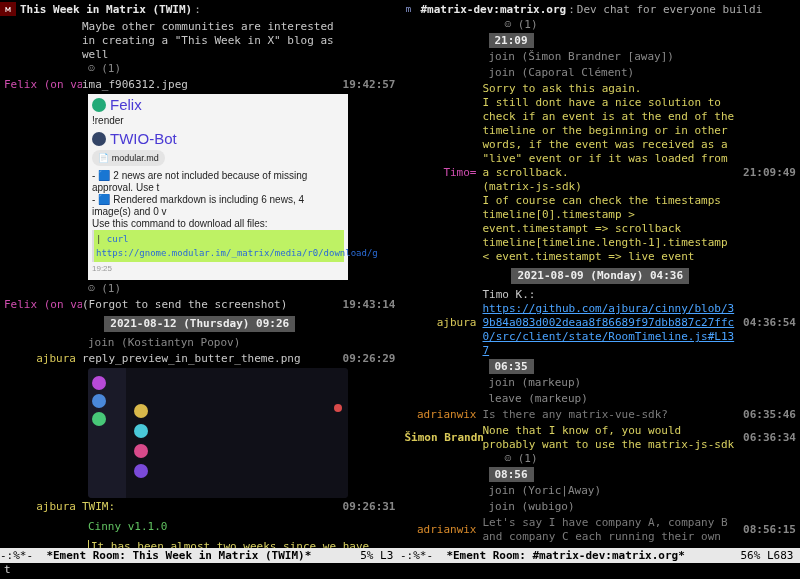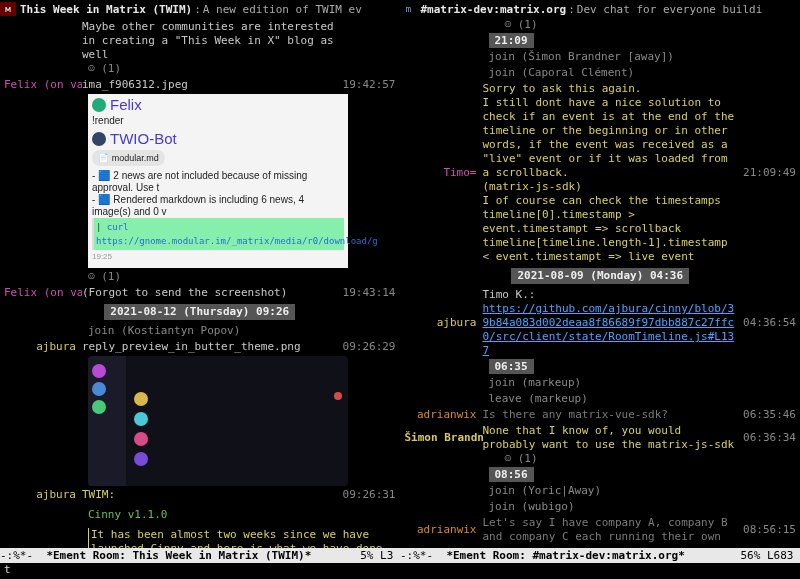--- a/index.html
+++ b/index.html
@@ -64,20 +64,21 @@
   .body { flex: 1; color: #c8c8c8; word-break: break-word; }
   .body.dim { color: #7a7a7a; }
   .body.yellow { color: #d8d060; }
   .body.green { color: #60c060; font-weight: normal; }
   .ts {
     color: #888;
     width: 58px;
     text-align: right;
     flex-shrink: 0;
     padding-left: 4px;
+    font-weight: bold;
   }
   .date-divider {
     display: flex;
     justify-content: center;
     margin: 4px 0;
   }
   .date-chip, .time-chip {
     background: #555;
     color: #eee;
     padding: 1px 6px;
@@ -92,21 +93,21 @@
     margin: 2px 0 2px 84px;
     width: 260px;
     padding: 4px;
     font-size: 10px;
     font-family: Arial, sans-serif;
   }
   .img-card .hdr { display: flex; align-items: center; gap: 4px; margin-bottom: 2px; }
   .img-card .avatar { width: 14px; height: 14px; background: #2a7; border-radius: 50%; }
   .img-card .name { color: #4a3ad4; font-size: 15px; }
   .img-card .pill { background: #e4e4e4; border-radius: 8px; padding: 1px 6px; display: inline-block; margin: 2px 0; font-size: 9px; }
-  .img-card .code { font-family: monospace; background: #86efac; padding: 2px; font-size: 9px; color: #333; border-left: 2px solid #ddd; }
+  .img-card .code { font-family: monospace; background: #bef264; padding: 2px; font-size: 9px; color: #333; border-left: 2px solid #ddd; }
   .img-card .blue { color: #2a6bd6; }
   .img-card-dark {
     background: #141420;
     margin: 2px 0 2px 84px;
     width: 260px;
     height: 130px;
     border-radius: 4px;
     position: relative;
     overflow: hidden;
   }
@@ -131,21 +132,20 @@
 </head>
 <body>
 
 <div class="screen">
 
   <div class="pane">
     <div class="tab-header">
       <span class="tab-icon">м</span>
       <span class="tab-title">This Week in Matrix (TWIM)</span>
       <span class="tab-sep">:</span>
-      <span class="tab-topic">A new edition of TWIM ev</span>
     </div>
     <div class="messages">
       <div class="row">
         <div class="sender"></div>
         <div class="body">Maybe other communities are interested in creating a "This Week in X" blog as well</div>
         <div class="ts"></div>
       </div>
       <div class="pipe"><span class="face">☺</span> <span>(1)</span></div>
       <div class="row">
         <div class="sender">Felix (on vaca</div>
@@ -160,20 +160,21 @@
           </div>
         <div>!render</div>
         <div class="hdr" style="margin-top:4px;align-items:flex-end;">
             <span class="avatar" style="background:#346;"></span>
             <span class="name">TWIO-Bot</span>
           </div>
         <span class="pill">📄 <span>modular.md</span></span>
         <div style="margin-top:2px; line-height:12px;">
           - 🟦 <span>2 news are not included because of missing approval. Use t</span><br>
           - 🟦 <span>Rendered markdown is including 6 news, 4 image(s) and 0 v</span><br>
+          <span>Use this command to download all files:</span>
         </div>
         <div class="code">| <span class="blue">curl https://gnome.modular.im/_matrix/media/r0/download/g</span></div>
         <div style="color:#999; font-size:8px;">19:25</div>
       </div>
 
       <div class="pipe"><span class="face">☺</span> <span>(1)</span></div>
       <div class="row">
         <div class="sender">Felix (on vaca</div>
         <div class="body">(Forgot to send the screenshot)</div>
         <div class="ts">19:43:14</div>

